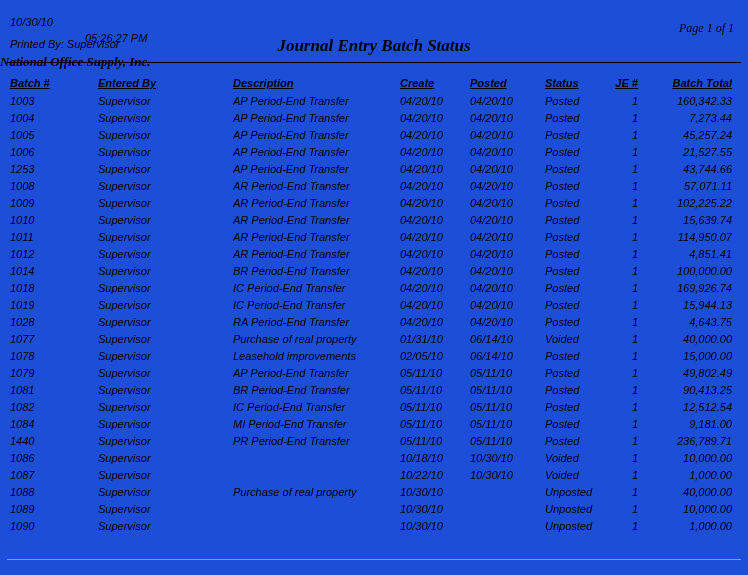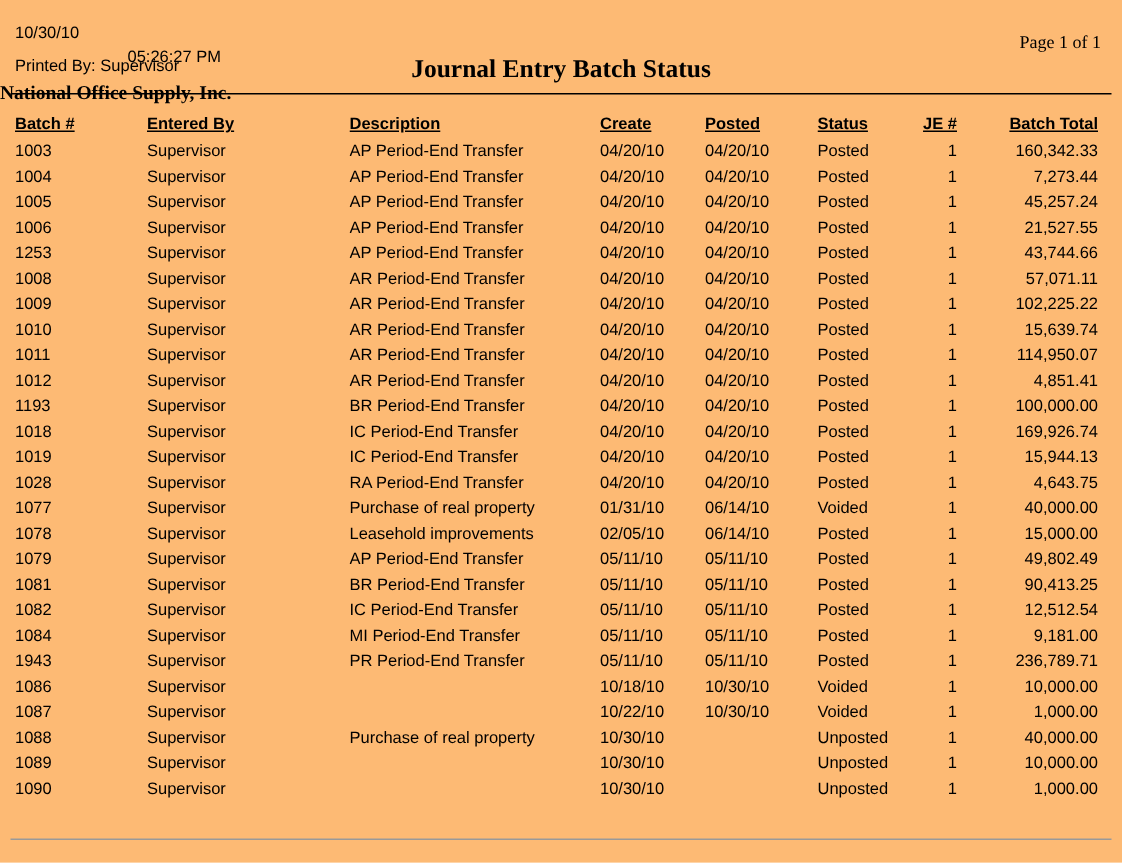--- a/index.html
+++ b/index.html
@@ -4,21 +4,21 @@
 <style>
   * { margin: 0; padding: 0; box-sizing: border-box; }
   html, body { background: #ffffff; }
   body {
     width: 748px; height: 575px;
     position: relative;
     font-family: "Liberation Sans", sans-serif;
     color: #000;
     overflow: hidden;
   }
-  .page { position: absolute; inset: 0; background: #fdba74; }
+  .page { position: absolute; inset: 0; background: #1d4ed8; font-style: italic; }
 
   .hdr-date   { position: absolute; left: 10px;  top: 16px; font-size: 11px; }
   .hdr-time   { position: absolute; left: 85px;  top: 32px; font-size: 11px; }
   .hdr-company{
     position: absolute; left: 0; right: 0; top: 14px; text-align: left;
     font-family: "Liberation Serif", serif; font-weight: bold; font-size: 13px; margin-top: 40px;
   }
   .hdr-page   {
     position: absolute; right: 14px; top: 21px;
     font-family: "Liberation Serif", serif; font-size: 12px;
@@ -199,21 +199,21 @@
           <td>1012</td>
           <td>Supervisor</td>
           <td>AR Period-End Transfer</td>
           <td>04/20/10</td>
           <td>04/20/10</td>
           <td>Posted</td>
           <td>1</td>
           <td>4,851.41</td>
         </tr>
         <tr>
-          <td>1193</td>
+          <td>1014</td>
           <td>Supervisor</td>
           <td>BR Period-End Transfer</td>
           <td>04/20/10</td>
           <td>04/20/10</td>
           <td>Posted</td>
           <td>1</td>
           <td>100,000.00</td>
         </tr>
         <tr>
           <td>1018</td>
@@ -299,21 +299,21 @@
           <td>1084</td>
           <td>Supervisor</td>
           <td>MI Period-End Transfer</td>
           <td>05/11/10</td>
           <td>05/11/10</td>
           <td>Posted</td>
           <td>1</td>
           <td>9,181.00</td>
         </tr>
         <tr>
-          <td>1943</td>
+          <td>1440</td>
           <td>Supervisor</td>
           <td>PR Period-End Transfer</td>
           <td>05/11/10</td>
           <td>05/11/10</td>
           <td>Posted</td>
           <td>1</td>
           <td>236,789.71</td>
         </tr>
         <tr>
           <td>1086</td>

